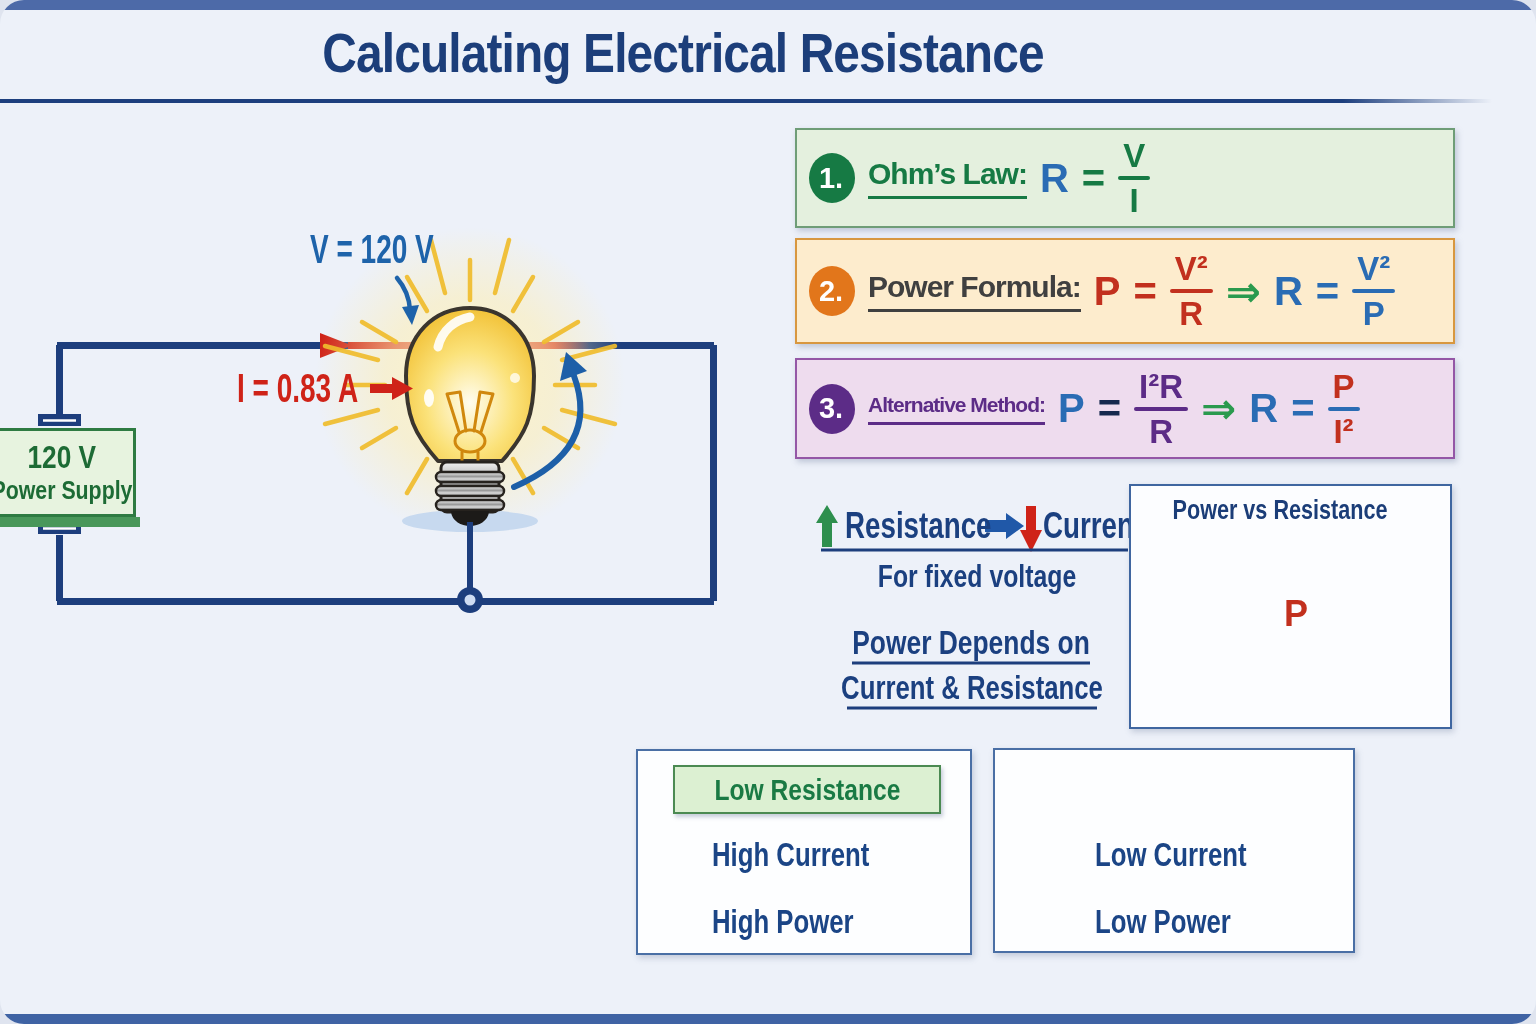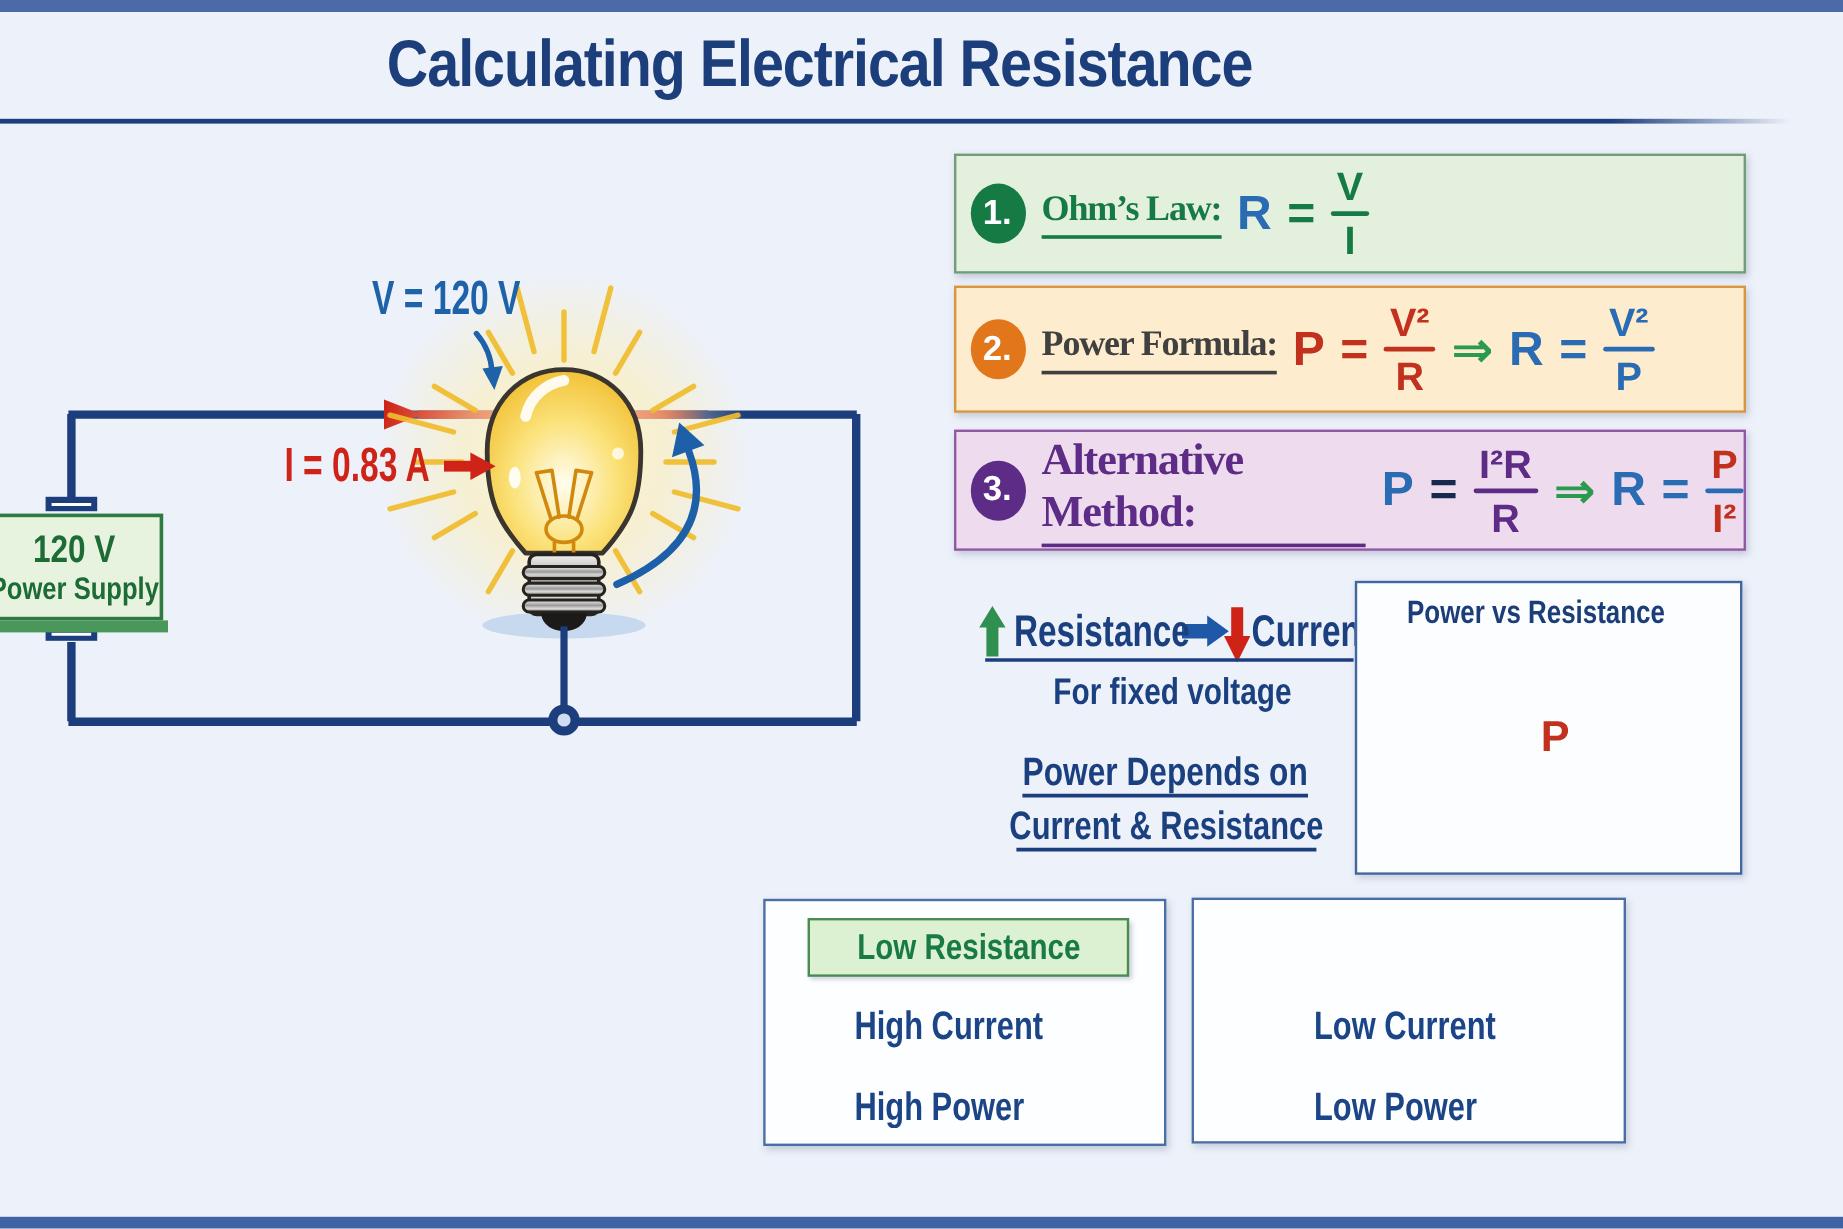--- a/index.html
+++ b/index.html
@@ -1,19 +1,20 @@
 <!DOCTYPE html>
 <html><head>
 <meta charset="utf-8">
 <style>
   html,body{margin:0;padding:0;background:#dfe4ef;}
   #stage{
     position:relative; width:1536px; height:1024px; overflow:hidden;
     background:#edf1f9;
     font-family:"Liberation Sans","DejaVu Sans",sans-serif;
+    border-radius:24px;
   }
   .bar{position:absolute;left:0;width:1536px;height:10px;}
   #topbar{top:0;background:#4d6aa8;}
   #bottombar{top:1014px;background:#3f63a4;}
   .t{position:absolute;font-weight:bold;white-space:nowrap;line-height:1;}
   .condL{transform:scaleX(.78);transform-origin:0 0;}
   #page-title{left:683px;top:26px;font-size:55px;color:#1c3e7a;letter-spacing:-1px;
     transform:translateX(-50%) scaleX(.87);transform-origin:center top;}
   #title-rule{position:absolute;left:0;top:99px;width:1492px;height:4px;
     background:linear-gradient(90deg,#1d3f7e 90%,rgba(29,63,126,0));}
@@ -23,21 +24,21 @@
   .fbox{position:absolute;left:795px;width:660px;display:flex;align-items:center;gap:13px;
     padding-left:12px;box-sizing:border-box;border-style:solid;border-width:2.5px;
     box-shadow:2px 3px 6px rgba(100,115,150,.35);}
   #fbox1{top:128px;height:100px;background:#e4f0de;border-color:#6f9d77;}
   #fbox2{top:238px;height:106px;background:#fdeccd;border-color:#d8973f;}
   #fbox3{top:358px;height:101px;background:#eedcee;border-color:#9457a6;}
   .badge{width:46px;height:50px;border-radius:50%;color:#fff;display:flex;align-items:center;
     justify-content:center;font-size:29px;font-weight:bold;flex:0 0 auto;padding-right:2px;box-sizing:border-box;}
   .bg-green{background:#167a44}.bg-orange{background:#e2761b}.bg-purple{background:#5c2c87}
   .flabel{font-weight:bold;font-size:30px;border-bottom:3px solid currentColor;
-    padding-bottom:5px;letter-spacing:-1px;font-family:Liberation Serif, serif;}
+    padding-bottom:5px;letter-spacing:-1px;}
   .sym{font-weight:bold;font-size:40px;}
   .imp{font-size:42px;font-weight:bold;color:#2a9a4e;}
   .frac{display:flex;flex-direction:column;align-items:center;font-weight:bold;font-size:33px;line-height:1;}
   .frac .fnum{padding:0 5px 4px;}
   .frac .fbar{align-self:stretch;height:4px;border-radius:2px;}
   .frac .fden{padding:4px 5px 0;}
   .c-green{color:#167a44}.c-orange{color:#404040}.c-purple{color:#5c2c87}
   .c-red{color:#c2301e}.c-blue{color:#2a6cb4}.c-navy{color:#16294e}
   .b-green{background:#167a44}.b-red{background:#c2301e}.b-blue{background:#2a6cb4}.b-purple{background:#5c2c87}
 
@@ -269,21 +270,21 @@
     <span class="sym c-blue">=</span>
     <span class="frac c-blue">
       <span class="fnum">V²</span>
       <span class="fbar b-blue"></span>
       <span class="fden">P</span>
     </span>
   </div>
 
   <div id="fbox3" class="fbox">
     <div class="badge bg-purple">3.</div>
-    <span class="flabel c-purple" style="font-size:37px">Alternative Method:</span>
+    <span class="flabel c-purple" style="font-size:21px">Alternative Method:</span>
     <span class="sym c-blue">P</span>
     <span class="sym c-navy">=</span>
     <span class="frac c-purple">
       <span class="fnum">I²R</span>
       <span class="fbar b-purple"></span>
       <span class="fden">R</span>
     </span>
     <span class="imp">⇒</span>
     <span class="sym c-blue">R</span>
     <span class="sym c-blue">=</span>

